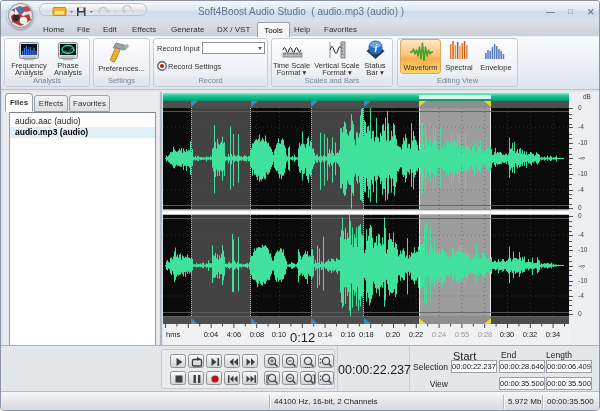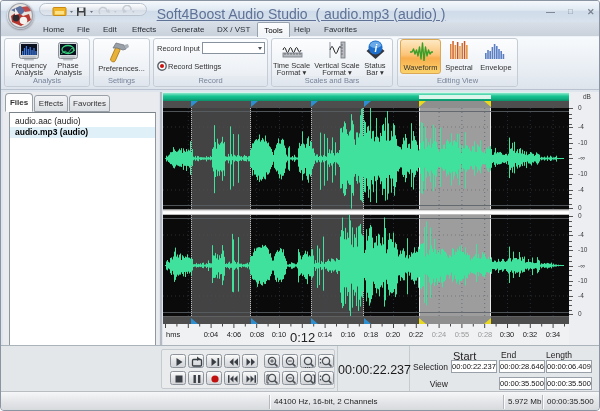--- a/index.html
+++ b/index.html
@@ -1,21 +1,21 @@
 <!DOCTYPE html>
 <html><head><meta charset="utf-8"><style>
 *{margin:0;padding:0;box-sizing:border-box;font-family:"Liberation Sans",sans-serif;}
 body{width:600px;height:411px;overflow:hidden;background:#fff;}
 #win{position:absolute;left:0;top:0;width:600px;height:411px;background:#dfe5ec;border:1px solid #8a94a2;border-radius:3px 3px 4px 4px;overflow:hidden;}
 .abs{position:absolute;}
 
 #title{position:absolute;left:0;top:0;width:600px;height:21px;background:linear-gradient(#f4f8fc,#dfe8f2 45%,#cfdbe9 46%,#d8e2ee);}
 #orb{position:absolute;left:6px;top:1px;width:27px;height:27px;border-radius:50%;background:radial-gradient(circle at 35% 30%,#f8f8f8,#d8d8dc 55%,#9aa0ac);box-shadow:0 1px 2px rgba(0,0,0,.35);z-index:30;overflow:hidden;}
 #qat{position:absolute;left:38px;top:2px;width:108px;height:13px;background:linear-gradient(#fdfdfe,#e4e9ef 50%,#d5dce5 51%,#e0e6ee);border:1px solid #b8c2cf;border-radius:7px;z-index:30;}
-#ttext{position:absolute;left:150px;top:5px;width:300px;text-align:center;font-size:14px;color:#5f7296;text-decoration:underline;}
+#ttext{position:absolute;left:150px;top:5px;width:300px;text-align:center;font-size:10px;color:#5f7296;}
 .wbtn{position:absolute;top:6px;color:#7a8290;font-size:9px;font-weight:bold;}
 
 #tabs{position:absolute;left:0;top:21px;width:600px;height:15px;background:linear-gradient(#d9dfe7,#c9d1db);border-bottom:1px solid #eef2f6;}
 .tab{position:absolute;top:0px;height:15px;line-height:15px;font-size:8px;color:#2a2e36;white-space:nowrap;}
 #tabtools{position:absolute;left:256px;top:0px;width:33px;height:16px;background:linear-gradient(#fbfcfd,#f0f3f6);border:1px solid #98a2ae;border-bottom:none;border-radius:2px 2px 0 0;text-align:center;line-height:15px;font-size:8px;}
 
 #ribbon{position:absolute;left:0;top:36px;width:600px;height:53px;background:linear-gradient(#f7fafc,#e9eef4 60%,#dde4ec);border-bottom:1px solid #b9c2ce;}
 .grp{position:absolute;top:1px;height:49px;border:1px solid #c5ccd6;border-radius:3px;background:linear-gradient(#fcfdfe,#f0f3f7 55%,#e6ebf1);}
 .grplabel{position:absolute;bottom:0px;left:0;right:0;height:10px;text-align:center;font-size:7.5px;color:#76839a;background:linear-gradient(#e6ebf1,#dfe5ed);border-radius:0 0 3px 3px;}
 .ritem{position:absolute;font-size:7.5px;color:#333;text-align:center;line-height:7.2px;white-space:nowrap;}
@@ -247,21 +247,21 @@
           <path d="M2.5 0V4M13.9 0V2.5M25.3 0V4M36.7 0V2.5M48.1 0V4M59.5 0V2.5M70.9 0V4M82.3 0V2.5M93.7 0V4M105.1 0V2.5M116.5 0V4M127.9 0V2.5M139.3 0V4M150.7 0V2.5M162.1 0V4M173.5 0V2.5M184.9 0V4M196.3 0V2.5M207.7 0V4M219.1 0V2.5M230.5 0V4M241.9 0V2.5M253.3 0V4M264.7 0V2.5M276.1 0V4M287.5 0V2.5M298.9 0V4M310.3 0V2.5M321.7 0V4M333.1 0V2.5M344.5 0V4M355.9 0V2.5M367.3 0V4M378.7 0V2.5M390.1 0V4M401.5 0V2.5" stroke="#444" stroke-width="1"></path>
         </svg>
 <div class="abs" style="left:3px;top:6px;font-size:7.5px;color:#222;">hms</div>
 <div class="abs" style="left:36px;top:6px;width:24px;text-align:center;font-size:7.5px;color:#222;">0:04</div>
         <div class="abs" style="left:59px;top:6px;width:24px;text-align:center;font-size:7.5px;color:#222;">4:06</div>
         <div class="abs" style="left:82px;top:6px;width:24px;text-align:center;font-size:7.5px;color:#222;">0:08</div>
         <div class="abs" style="left:104px;top:6px;width:24px;text-align:center;font-size:7.5px;color:#222;">0:10</div>
         <div class="abs" style="left:127px;top:6px;width:24px;text-align:center;font-size:13px;color:#222;">0:12</div>
         <div class="abs" style="left:150px;top:6px;width:24px;text-align:center;font-size:7.5px;color:#222;">0:14</div>
         <div class="abs" style="left:173px;top:6px;width:24px;text-align:center;font-size:7.5px;color:#222;">0:16</div>
-        <div class="abs" style="left:196px;top:6px;width:24px;text-align:center;font-size:7.5px;color:#222;">0:18</div>
+        <div class="abs" style="left:196px;top:6px;width:24px;text-align:left;font-size:7.5px;color:#222;">0:18</div>
         <div class="abs" style="left:218px;top:6px;width:24px;text-align:center;font-size:7.5px;color:#222;">0:20</div>
         <div class="abs" style="left:241px;top:6px;width:24px;text-align:center;font-size:7.5px;color:#222;">0:22</div>
         <div class="abs" style="left:264px;top:6px;width:24px;text-align:center;font-size:7.5px;color:#999;">0:24</div>
         <div class="abs" style="left:287px;top:6px;width:24px;text-align:center;font-size:7.5px;color:#999;">0:55</div>
         <div class="abs" style="left:310px;top:6px;width:24px;text-align:center;font-size:7.5px;color:#999;">0:28</div>
         <div class="abs" style="left:332px;top:6px;width:24px;text-align:center;font-size:7.5px;color:#222;">0:30</div>
         <div class="abs" style="left:355px;top:6px;width:24px;text-align:center;font-size:7.5px;color:#222;">0:32</div>
         <div class="abs" style="left:378px;top:6px;width:24px;text-align:center;font-size:7.5px;color:#222;">0:34</div>
 </div>
     </div>

